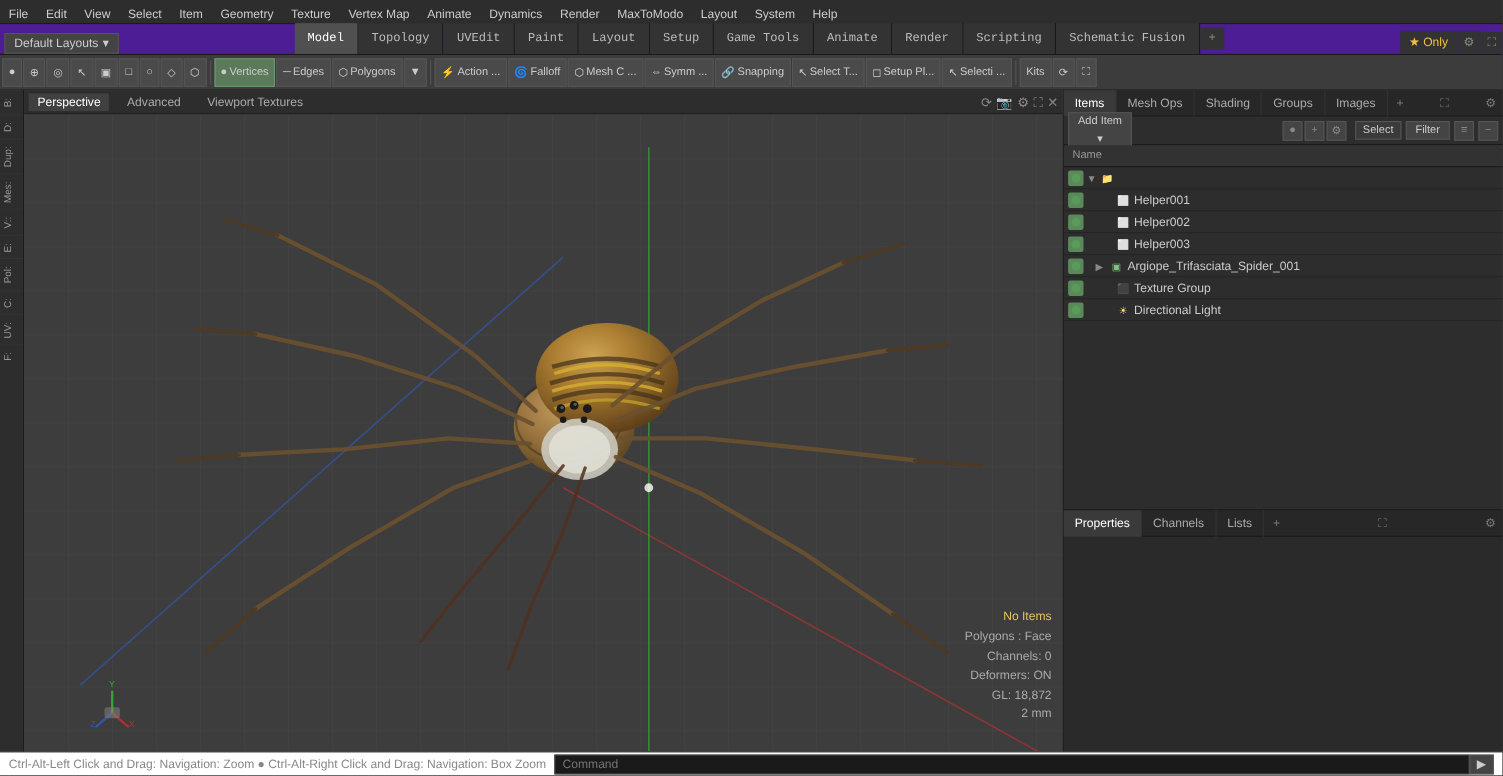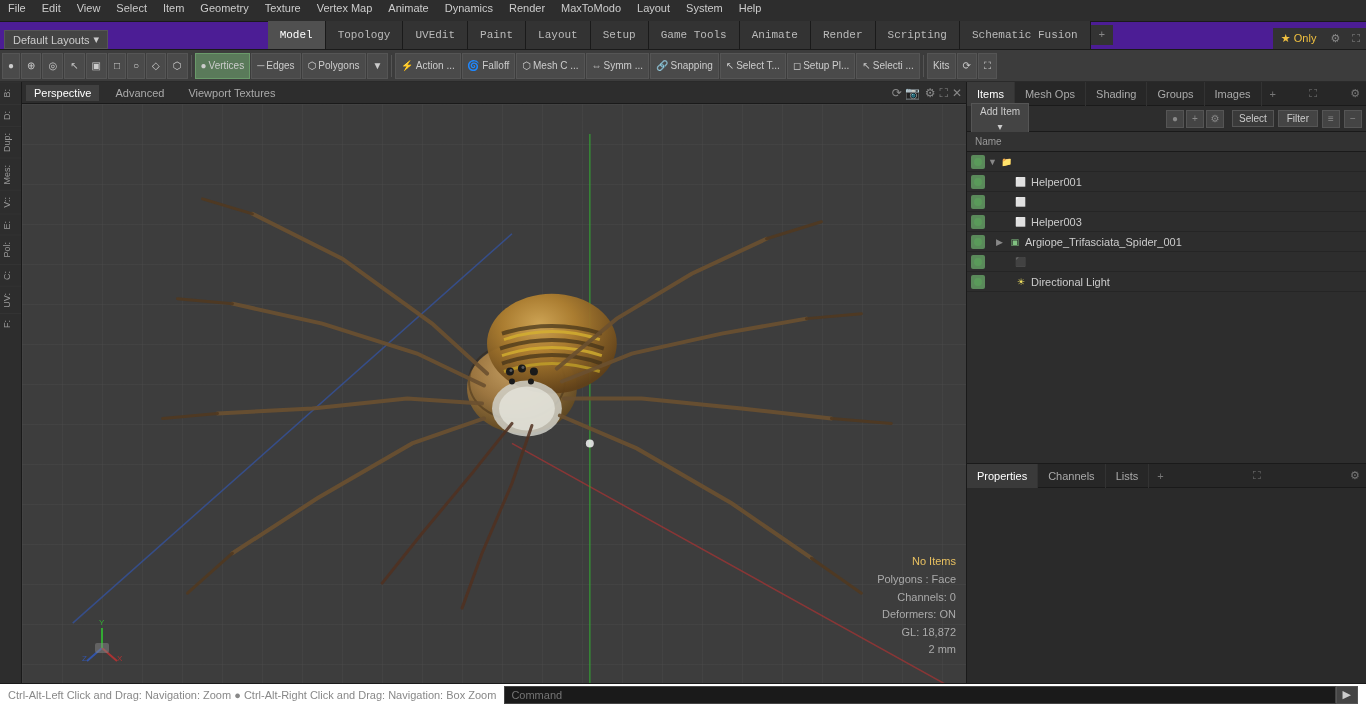--- a/index.html
+++ b/index.html
@@ -1,19 +1,19 @@
 <!DOCTYPE html>
 <html><head>
   <meta charset="utf-8">
   <style>
     * { margin: 0; padding: 0; box-sizing: border-box; }
     body { width: 1366px; height: 705px; background: #3a3a3a; font-family: 'Segoe UI', Arial, sans-serif; font-size: 11px; color: #ccc; overflow: hidden; }
 
     
-    #menu-bar { display: flex; align-items: flex-start; height: 22px; background: #2d2d2d; border-bottom: 1px solid #1a1a1a; }
+    #menu-bar { display: flex; align-items: flex-end; height: 22px; background: #2d2d2d; border-bottom: 1px solid #1a1a1a; }
     .menu-item { padding: 2px 8px; color: #ccc; cursor: pointer; font-size: 11px; }
 
     
     #layouts-bar { display: flex; align-items: flex-end; height: 28px; background: #4c1d95; border-bottom: 1px solid #1a1a1a; }
     #default-layouts { padding: 2px 8px; background: #444; border: 1px solid #555; color: #ccc; font-size: 11px; margin-left: 4px; cursor: pointer; display: flex; align-items: center; gap: 4px; }
     .tab-group { display: flex; align-items: center; margin-left: auto; font-family: Liberation Mono, monospace; }
     .layout-tab { padding: 4px 12px; font-size: 11px; color: #bbb; cursor: pointer; border-right: 1px solid #1a1a1a; height: 28px; display: flex; align-items: center; background: #333; }
     .layout-tab-model { background: #505050; color: #fff; }
     .tab-add { padding: 4px 8px; color: #888; cursor: pointer; background: #333; }
     .star-only { padding: 4px 8px; color: #f0c040; font-size: 11px; background: #333; }
@@ -423,20 +423,21 @@
           <span class="item-name">Helper001</span>
         </div>
 
         <div class="item-row">
           <div class="item-visibility on">
             <div class="vis-dot on"></div>
           </div>
           <span class="item-indent" style="width:14px"></span>
           <span class="item-expand"> </span>
           <span class="item-icon" style="color:#a0a0ff;">⬜</span>
+          <span class="item-name">Helper002</span>
         </div>
 
         <div class="item-row">
           <div class="item-visibility on">
             <div class="vis-dot on"></div>
           </div>
           <span class="item-indent" style="width:14px"></span>
           <span class="item-expand"> </span>
           <span class="item-icon" style="color:#a0a0ff;">⬜</span>
           <span class="item-name">Helper003</span>
@@ -452,20 +453,21 @@
           <span class="item-name">Argiope_Trifasciata_Spider_001</span>
         </div>
 
         <div class="item-row">
           <div class="item-visibility on">
             <div class="vis-dot on"></div>
           </div>
           <span class="item-indent" style="width:14px"></span>
           <span class="item-expand"> </span>
           <span class="item-icon" style="color:#c0c060;">⬛</span>
+          <span class="item-name">Texture Group</span>
         </div>
 
         <div class="item-row">
           <div class="item-visibility on">
             <div class="vis-dot on"></div>
           </div>
           <span class="item-indent" style="width:14px"></span>
           <span class="item-expand"> </span>
           <span class="item-icon" style="color:#f0e060;">☀</span>
           <span class="item-name">Directional Light</span>

